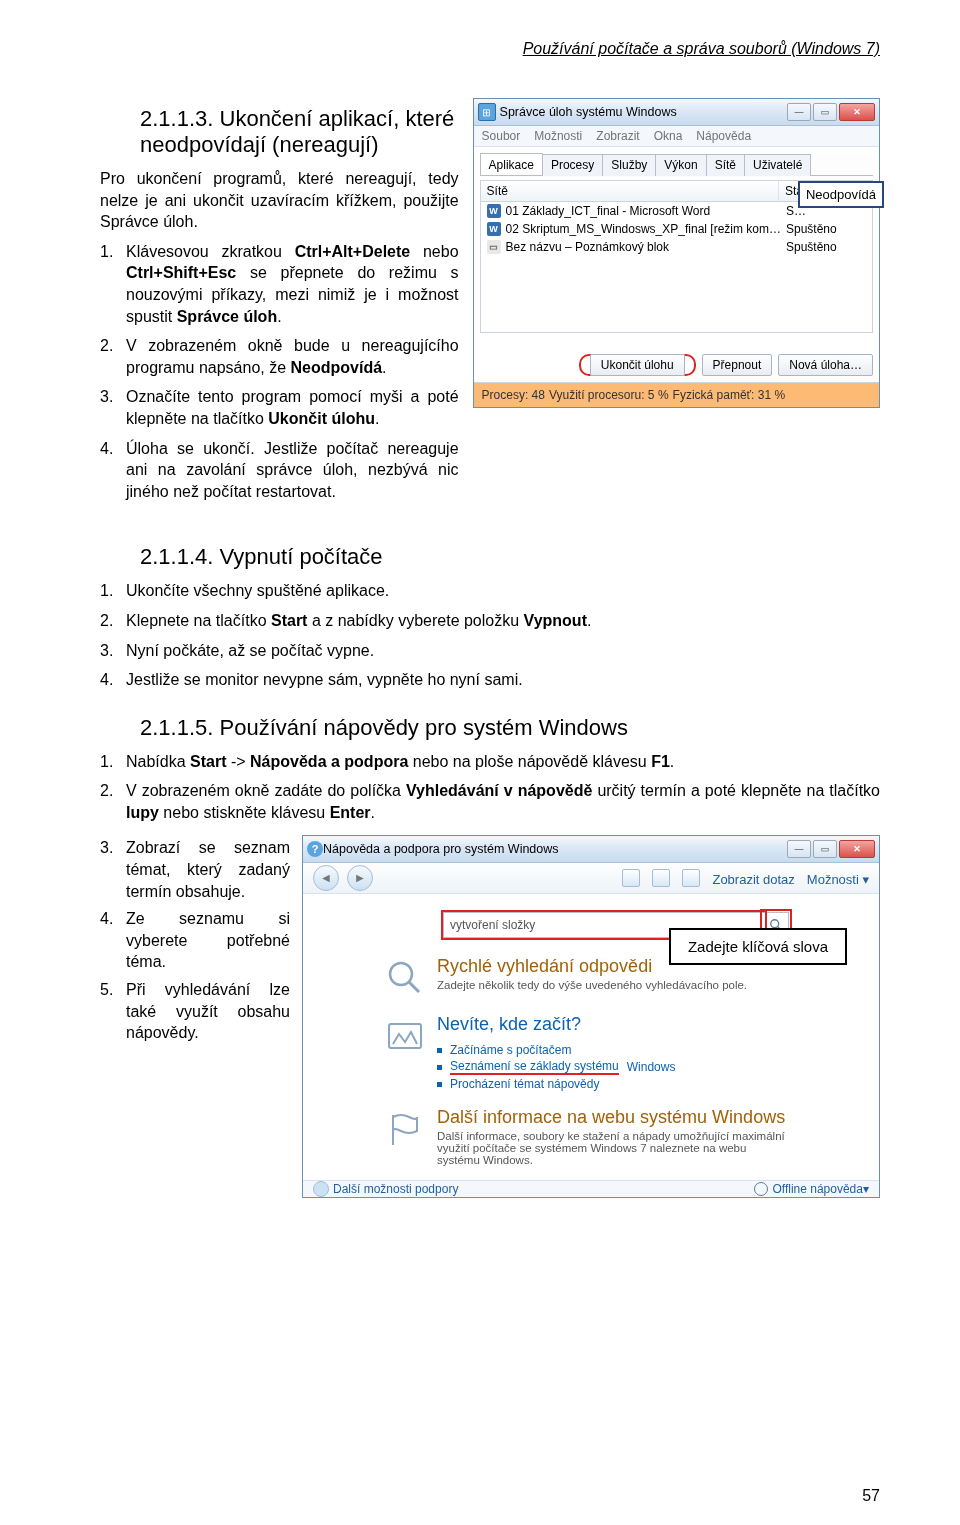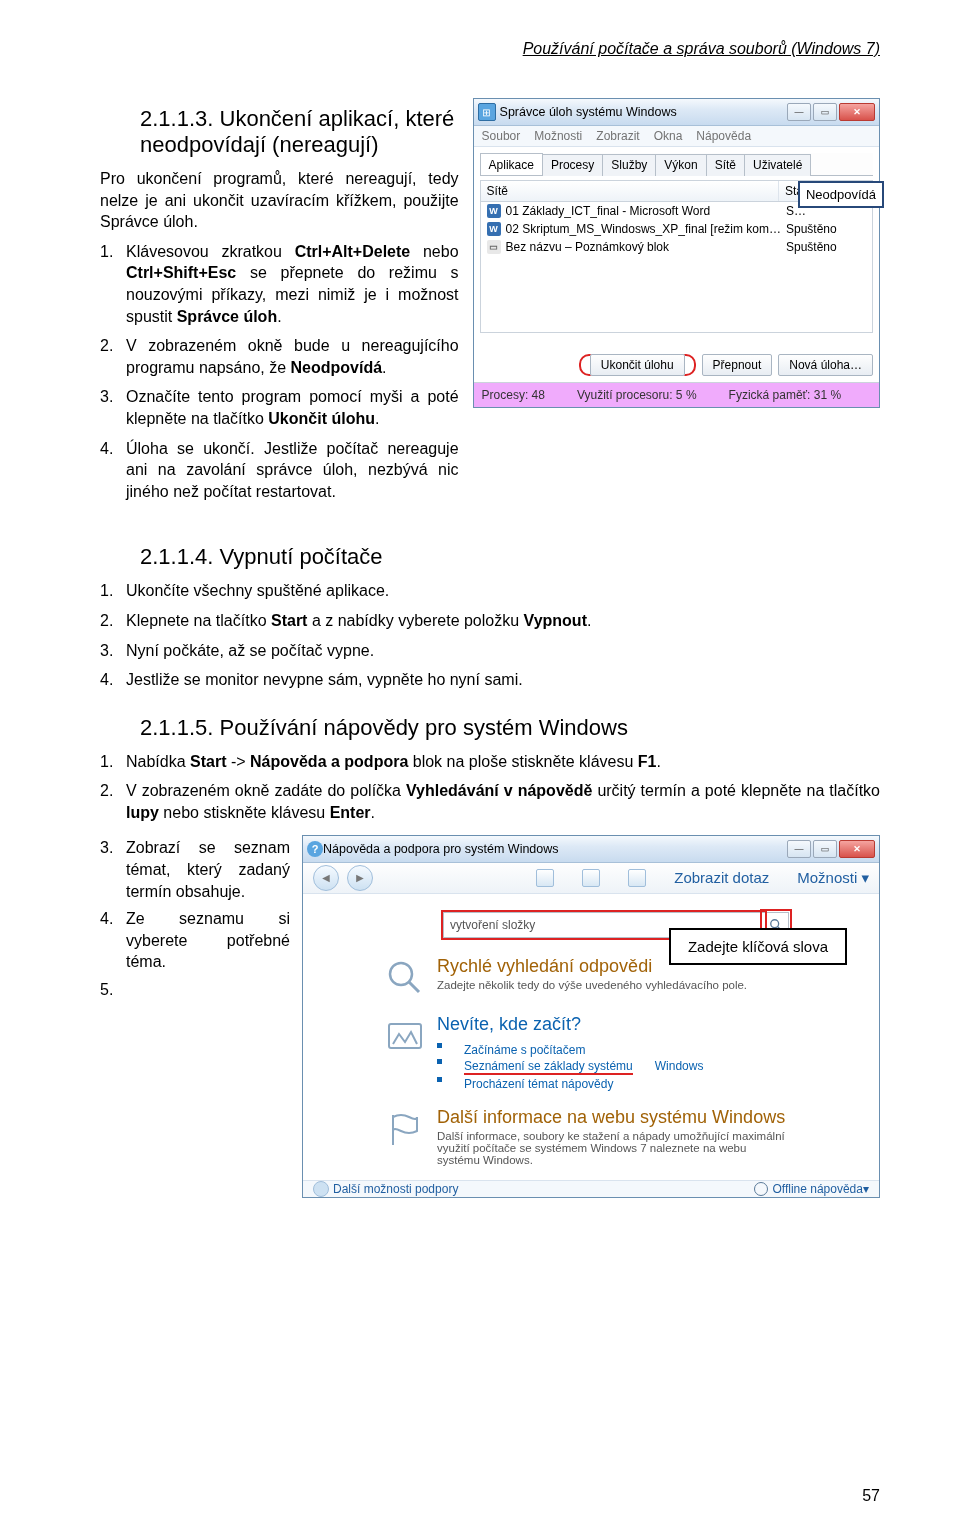--- a/index.html
+++ b/index.html
@@ -39,43 +39,43 @@
   .trow .wico{width:14px;height:14px;background:#356fb1;color:#fff;border-radius:2px;font-size:9px;display:flex;align-items:center;justify-content:center;font-weight:bold}
   .trow .wico.note{background:#e8e8e8;color:#666}
   .rname{flex:1;white-space:nowrap;overflow:hidden;text-overflow:ellipsis}
   .rstat{width:80px}
   .callout1{position:absolute;right:-5px;top:1px;border:2px solid #274879;background:#fff;padding:4px 6px;font-size:13px;z-index:5}
   .tblwrap{position:relative;height:168px}
   .tbody{height:130px}
   .btns{display:flex;gap:6px;justify-content:flex-end;padding:6px}
   .wbtn{border:1px solid #a9b5c2;background:linear-gradient(#fefefe,#e8edf3);padding:3px 10px;font-size:12px;border-radius:2px}
   .ring{border:2px solid #d22;border-radius:10px;padding:2px 9px}
-  .status{border-top:1px solid #cbd3dc;display:flex;gap:32px;padding:5px 8px;font-size:12px;background:#f0abfc;color:#333}
+  .status{border-top:1px solid #cbd3dc;display:flex;gap:4px;padding:5px 8px;font-size:12px;background:#fdba74;color:#333}
 
   
   .help{border:1px solid #6a8fb0;font-size:12.5px;font-family:"Segoe UI",Tahoma,sans-serif;background:#fff;margin-top:4px;position:relative}
   .help .titlebar .ico2{width:16px;height:16px;background:#5aa5e0;border-radius:50%;display:flex;align-items:center;justify-content:center;color:#fff;font-size:11px;font-weight:bold}
   .tool{height:30px;border-bottom:1px solid #d9e3ee;display:flex;align-items:center;justify-content:space-between;padding:0 10px;color:#215fa1;background:linear-gradient(#fefefe,#eef3f8)}
   .tleft{display:flex;gap:8px;align-items:center}
   .circ{width:24px;height:24px;border-radius:50%;border:1px solid #a0bedb;background:linear-gradient(#f5faff,#cde1f2);display:flex;align-items:center;justify-content:center;color:#777}
-  .tright{display:flex;gap:28px;align-items:flex-start;font-size:15px;color:#215fa1}
+  .tright{display:flex;gap:12px;align-items:flex-end;font-size:13px;color:#215fa1}
   .tright .ic{width:16px;height:16px;border:1px solid #a0bedb;background:linear-gradient(#fff,#d8e7f4);border-radius:2px}
   .searchwrap{margin:18px 90px 18px 140px;position:relative}
   .searchbox{border:1px solid #b6bfc9;height:24px;display:flex;align-items:center;background:#fff}
   .searchbox input{flex:1;border:none;padding:0 6px;font-size:12px;color:#555;outline:none}
   .magn{width:24px;height:24px;display:flex;align-items:center;justify-content:center;color:#5a7a99}
   .redbox1{border:2px solid #d22;position:absolute;left:-2px;top:-2px;right:22px;bottom:-2px}
   .redbox2{border:2px solid #d22;position:absolute;right:-3px;top:-3px;width:28px;height:28px}
   .hsec{margin:4px 90px 14px 80px;display:flex;gap:10px;align-items:flex-start}
   .hico{width:44px;height:44px;color:#5a7a99;flex:0 0 auto;display:flex;align-items:center;justify-content:center}
   .htxt .ht{font-size:18px;color:#a16207;margin-bottom:2px}
   .htxt .hd{font-size:11.5px;color:#555}
   .hsec.gray .ht{color:#0a62b0}
   .hlinks{font-size:12px;color:#0a62b0;margin-top:8px}
-  .hlinks div{margin:2px 0;display:flex;gap:22px}
+  .hlinks div{margin:2px 0;display:flex;align-items:center;gap:8px}
   .sq{width:5px;height:5px;background:#0a62b0}
   .redund{border-bottom:2px solid #d22}
   .hsec.web .htxt .hd{color:#555}
   .helpstatus{border-top:1px solid #d9e3ee;display:flex;justify-content:space-between;align-items:center;padding:0 10px;font-size:12px;background:#f4f8fc;color:#215fa1}
   .helpstatus .ic{width:14px;height:14px;background:#5aa5e0;border-radius:50%;margin-right:4px}
   .keybox{position:absolute;right:32px;top:92px;border:2px solid #000;background:#fff;padding:8px 12px;font-size:15px;text-align:center;width:150px}
   .hline{position:absolute;height:1px;background:#444;right:176px;top:78px;left:420px}
   .hshade{color:#9a9a9a}
 
   .section2{margin-top:34px}
@@ -207,41 +207,42 @@
           <span class="n">4.</span>
           <span class="t">Jestliže se monitor nevypne sám, vypněte ho nyní sami.</span>
         </li>
     </ol>
   </div>
 
   <div class="h3b">2.1.1.5. Používání nápovědy pro systém Windows</div>
   <ol class="num full">
     <li>
         <span class="n">1.</span>
-        <span class="t"><span>Nabídka </span><span class="bold">Start</span><span> -&gt; </span><span class="bold">Nápověda a podpora</span><span> blok na ploše stiskněte klávesu </span><span class="bold">F1</span><span>.</span></span>
+        <span class="t"><span>Nabídka </span><span class="bold">Start</span><span> -&gt; </span><span class="bold">Nápověda a podpora</span><span> nebo na ploše nápovědě klávesu </span><span class="bold">F1</span><span>.</span></span>
       </li>
     <li>
         <span class="n">2.</span>
         <span class="t"><span>V zobrazeném okně zadáte do políčka </span><span class="bold">Vyhledávání v nápovědě</span><span> určitý termín a poté klepněte na tlačítko </span><span class="bold">lupy</span><span> nebo stiskněte klávesu </span><span class="bold">Enter</span><span>.</span></span>
       </li>
   </ol>
 
   <div class="hflex">
     <div class="hleft">
       <ol class="num numsmall" start="3">
         <li>
             <span class="n">3.</span>
             <span class="t">Zobrazí se seznam témat, který zadaný termín obsahuje.</span>
           </li>
         <li>
             <span class="n">4.</span>
             <span class="t">Ze seznamu si vyberete potřebné téma.</span>
           </li>
         <li>
             <span class="n">5.</span>
+            <span class="t">Při vyhledávání lze také využít obsahu nápovědy.</span>
           </li>
       </ol>
     </div>
 
     <div style="flex:1;position:relative">
 
       <div class="help">
         <div class="titlebar">
           <div class="ico2">?</div>
           <div class="ttl">Nápověda a podpora pro systém Windows</div>

